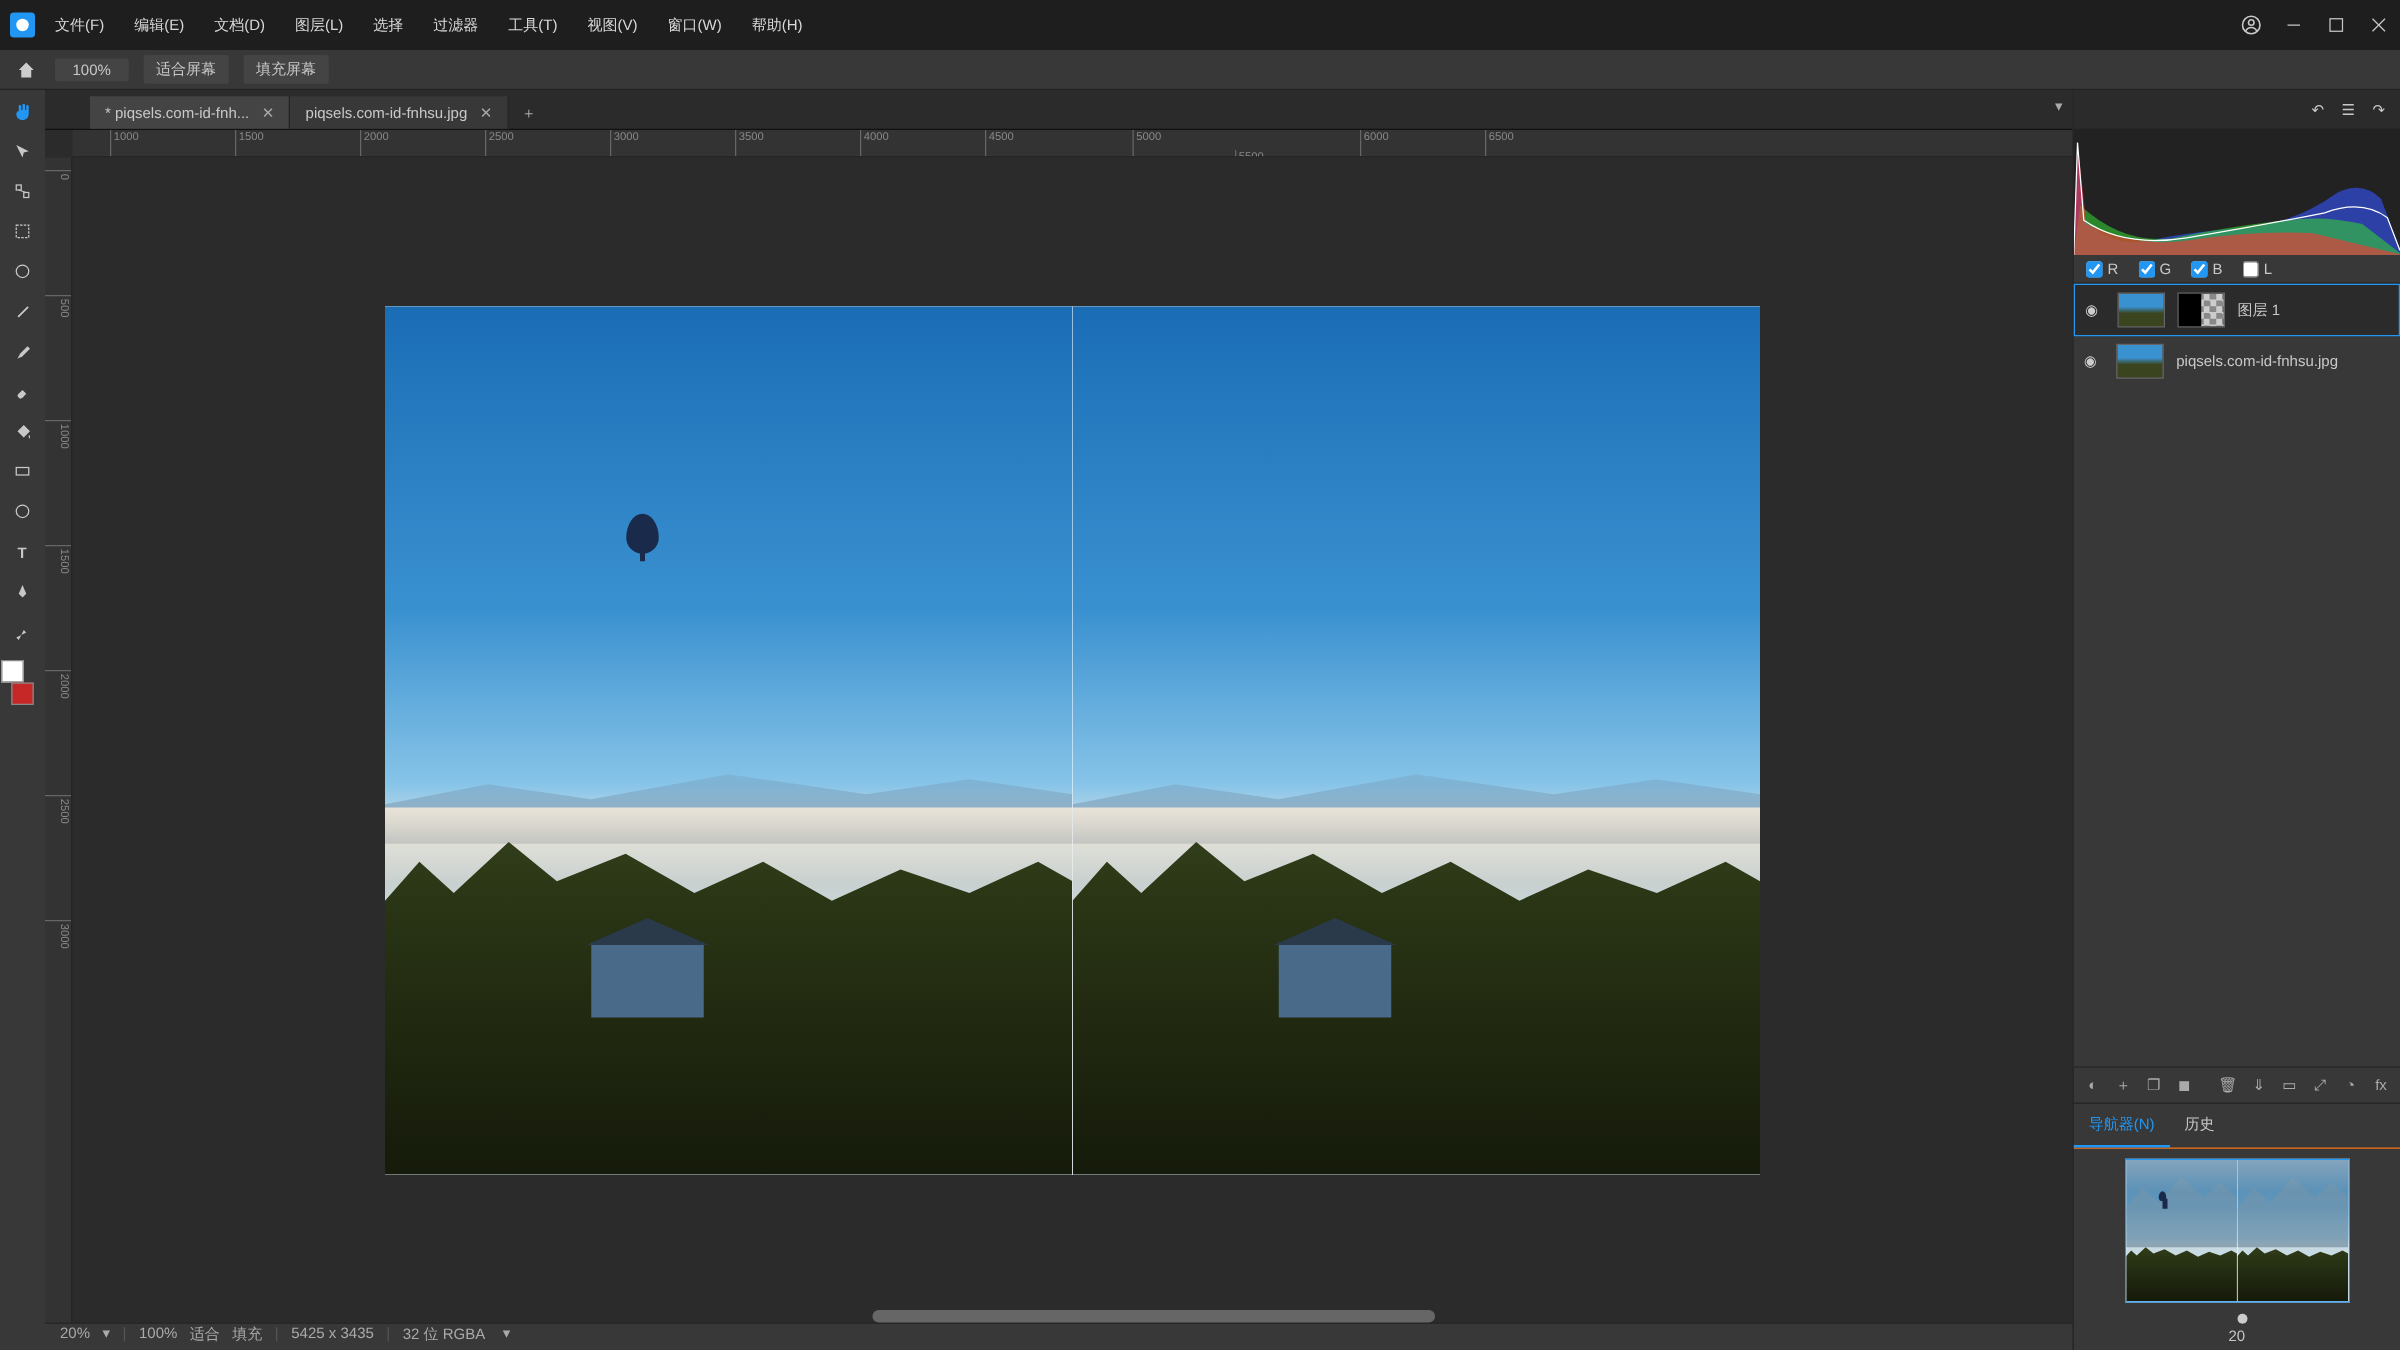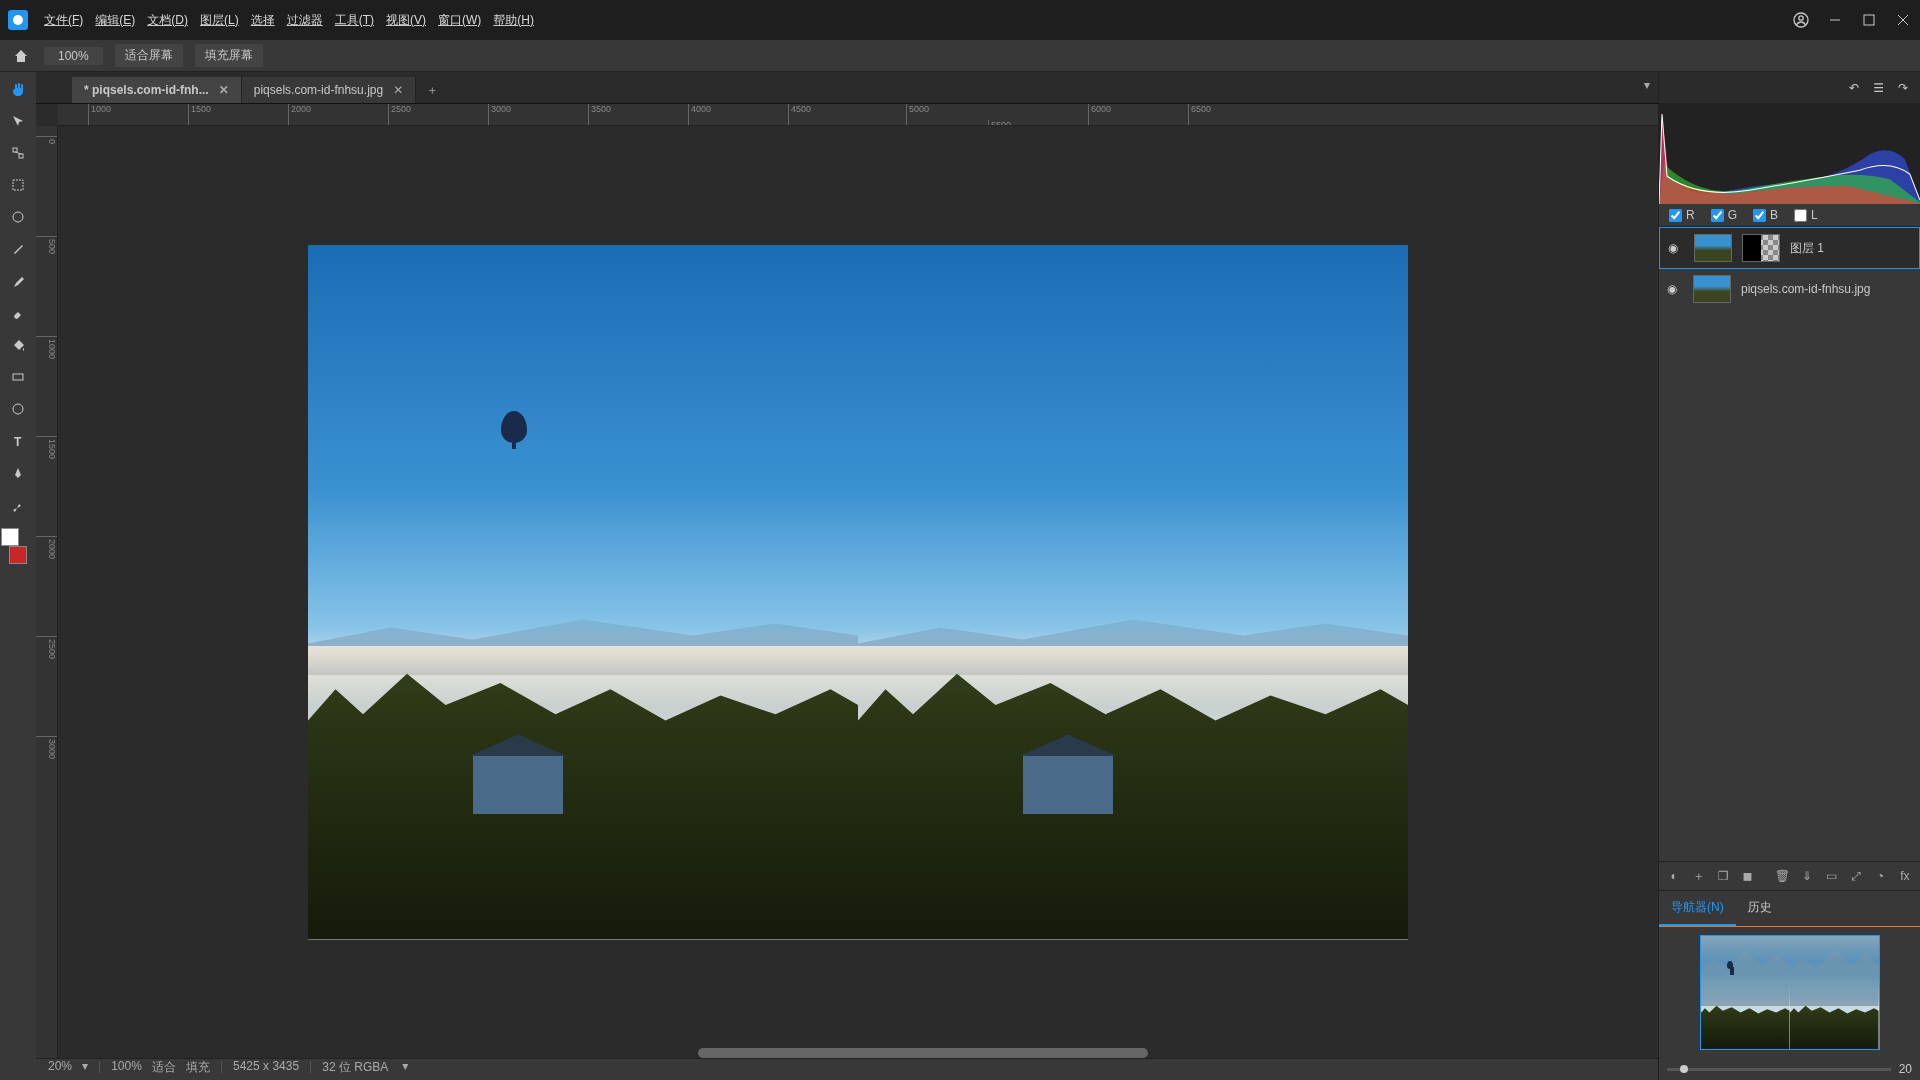--- a/index.html
+++ b/index.html
@@ -1,35 +1,35 @@
 <!DOCTYPE html>
 <html><head>
 <meta charset="utf-8">
 <style>
 * { margin: 0; padding: 0; box-sizing: border-box; font-family: "Microsoft YaHei", sans-serif; font-size: 12px; }
 body { background: #2b2b2b; color: #c8c8c8; width: 1920px; height: 1080px; overflow: hidden; display: flex; flex-direction: column; }
 
 
 .titlebar { height: 40px; background: #1e1e1e; display: flex; align-items: center; padding: 0 8px; }
 .app-icon { width: 20px; height: 20px; background: #2196f3; border-radius: 3px; margin-right: 16px; display: flex; align-items: center; justify-content: center; }
-.menu { display: flex; gap: 12px; text-decoration: underline; }
+.menu { display: flex; gap: 24px; }
 .menu-item { color: #d8d8d8; cursor: pointer; }
 .win-controls { margin-left: auto; display: flex; gap: 16px; align-items: center; }
 .win-btn { width: 18px; height: 18px; color: #c8c8c8; cursor: pointer; display:flex;align-items:center;justify-content:center;}
 
 
 .toolbar { height: 32px; background: #383838; display: flex; align-items: center; padding: 0 10px; gap: 12px; border-bottom: 1px solid #222; }
 .home-btn { width: 22px; height: 22px; display:flex;align-items:center;justify-content:center; color:#ccc;}
 .zoom-box { background: #444; padding: 2px 14px; border-radius: 2px; }
 .tb-btn2 { background: #444; padding: 3px 10px; border-radius: 2px; }
 
 
 .tabrow { height: 32px; background: #2b2b2b; display: flex; align-items: flex-end; padding-left: 36px; border-bottom: 1px solid #111; position:relative;}
 .tab { background: #383838; padding: 6px 12px; display: flex; align-items: center; gap: 10px; border-right: 1px solid #222; }
-.tab.active { background: #444; font-weight: bold; }
+.tab.active { background: #444; }
 .tab-close { color: #aaa; cursor:pointer; }
 .tab-add { padding: 4px 10px; color: #aaa; cursor:pointer; }
 .chev { position:absolute; right:8px; top:6px; color:#aaa;}
 
 
 .main { flex: 1; display: flex; min-height: 0; }
 
 
 .toolbox { width: 36px; background: #383838; display: flex; flex-direction: column; align-items: center; padding-top: 6px; gap: 10px; }
 .tool { width: 22px; height: 22px; color: #c8c8c8; display:flex;align-items:center;justify-content:center; cursor:pointer;}
@@ -88,21 +88,21 @@
 .layer-thumb.mask { background: repeating-conic-gradient(#888 0 25%, #ccc 0 50%) 0 0/10px 10px; position:relative;}
 .layer-thumb.mask::before{content:'';position:absolute;left:0;top:0;bottom:0;width:50%;background:#000;}
 .layer-actions { display:flex; gap:10px; padding:6px 8px; border-top:1px solid #222; border-bottom:1px solid #222;}
 .layer-actions .spacer{flex:1;}
 .la-btn{width:16px;height:16px;color:#aaa;cursor:pointer;display:flex;align-items:center;justify-content:center;}
 
 .nav-tabs { display:flex; border-bottom:1px solid #f97316;}
 .navigator { padding:8px; }
 .nav-thumb { width:180px; height:115px; margin:0 auto; border:1px solid #2196f3; display:flex; background:#fff;}
 .nav-half{flex:1;position:relative;overflow:hidden;}
-.nav-zoom { display:flex; align-items:center; gap:8px; padding:4px 8px;}
+.nav-zoom { display:flex; align-items:center; gap:8px; padding:4px 8px;flex-direction:column;}
 .nav-slider{flex:1;height:3px;background:#555;position:relative;}
 .nav-slider::after{content:'';position:absolute;left:6%;top:-3px;width:8px;height:8px;background:#ccc;border-radius:50%;}
 </style>
 </head>
 <body>
 
 <div class="titlebar">
   <div class="app-icon">
     <svg width="12" height="12" viewBox="0 0 12 12">
         <circle cx="6" cy="6" r="5" fill="#fff"></circle>

